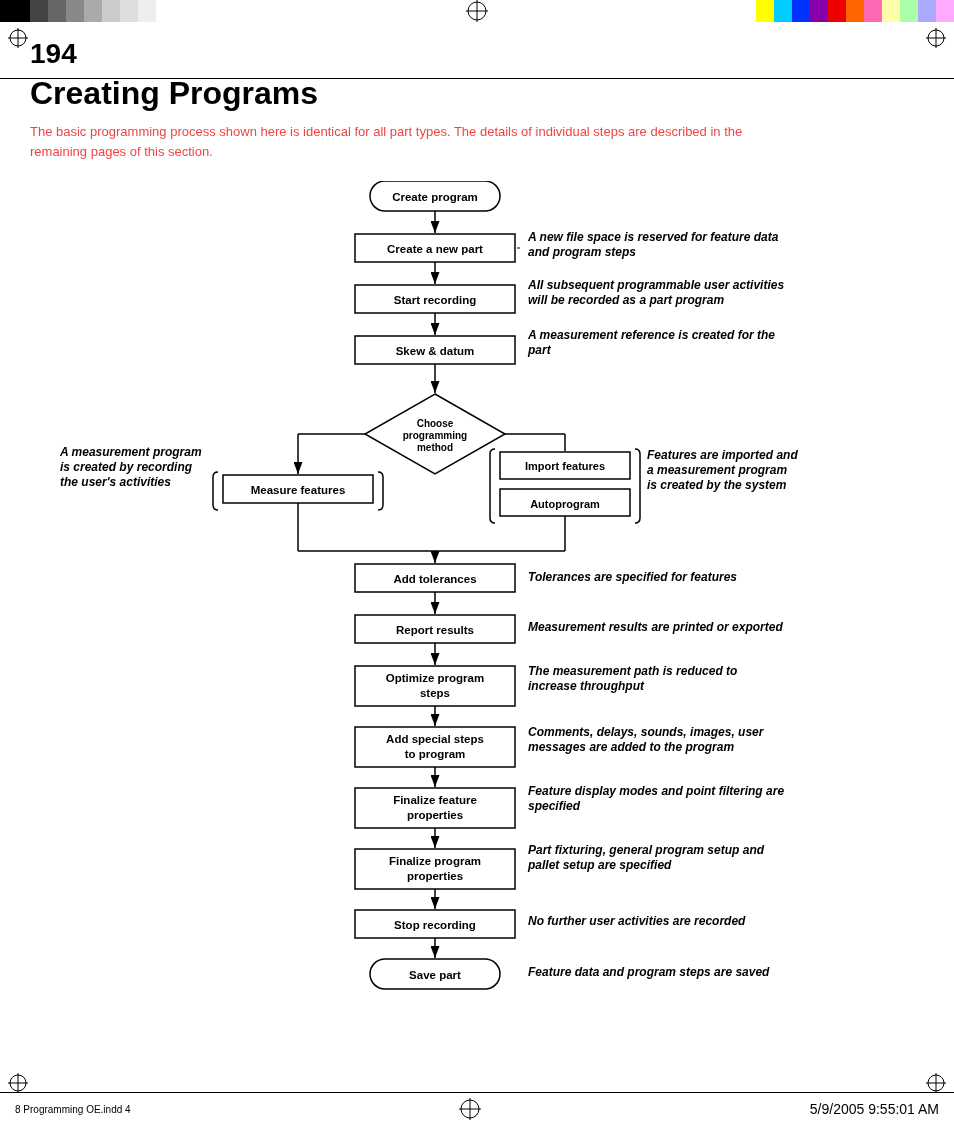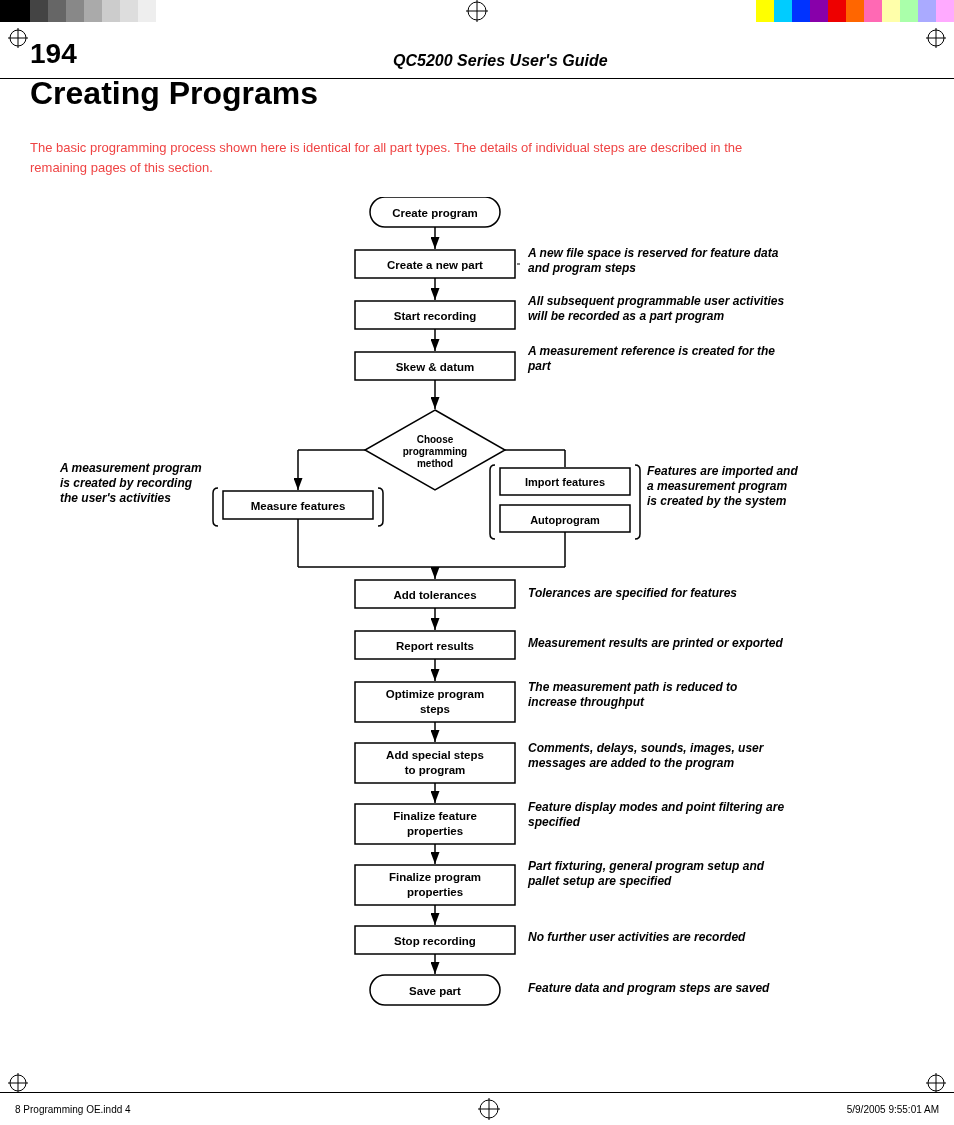--- a/index.html
+++ b/index.html
@@ -34,21 +34,21 @@
       height: 100%;
     }
 
     
     .header {
       position: absolute;
       top: 30px;
       left: 0;
       right: 0;
       display: flex;
-      align-items: flex-end;
+      align-items: center;
       padding: 8px 30px;
       border-bottom: 1px solid #000;
     }
     .page-number {
       font-size: 28px;
       font-weight: bold;
       color: #000;
     }
     .book-title {
       flex: 1;
@@ -65,21 +65,21 @@
       top: 75px;
       left: 30px;
       right: 30px;
       bottom: 40px;
     }
 
     .chapter-title {
       font-size: 32px;
       font-weight: bold;
       color: #000;
-      margin-bottom: 26px;
+      margin-bottom: 10px;
     }
 
     .intro-text {
       font-size: 13px;
       color: #ef4444;
       line-height: 1.5;
       margin-bottom: 20px;
       max-width: 750px;
     }
 
@@ -106,21 +106,21 @@
     .bottom-left {
       font-size: 10px;
       color: #000;
     }
     .bottom-center {
       flex: 1;
       display: flex;
       justify-content: center;
     }
     .bottom-right {
-      font-size: 10px;
+      font-size: 14px;
       color: #000;
     }
     .cs { height: 22px; width: 18px; }
   </style>
 </head>
 <body>
 
 <div class="top-bar">
   <div class="top-bar-left">
     <div class="black-block"></div>
@@ -152,21 +152,20 @@
     <div class="cs" style="background:#FF69B4;"></div>
     <div class="cs" style="background:#FFFFAA;"></div>
     <div class="cs" style="background:#AAFFAA;"></div>
     <div class="cs" style="background:#AAAAFF;"></div>
     <div class="cs" style="background:#FFAAFF;"></div>
   </div>
 </div>
 
 <div class="header">
   <span class="page-number">194</span>
-  <span class="book-title">QC5200 Series User's Guide</span>
 </div>
 
 <div class="content">
   <div class="chapter-title">Creating Programs</div>
   <div class="intro-text">The basic programming process shown here is identical for all part types.  The details of individual steps are described in the remaining pages of this section.</div>
 
   <div class="flowchart-container">
     <svg width="860" height="860" viewBox="0 0 860 860" style="position:absolute;top:0;left:0;">
       <defs>
         <marker id="arrowhead" markerWidth="8" markerHeight="6" refX="8" refY="3" orient="auto">

